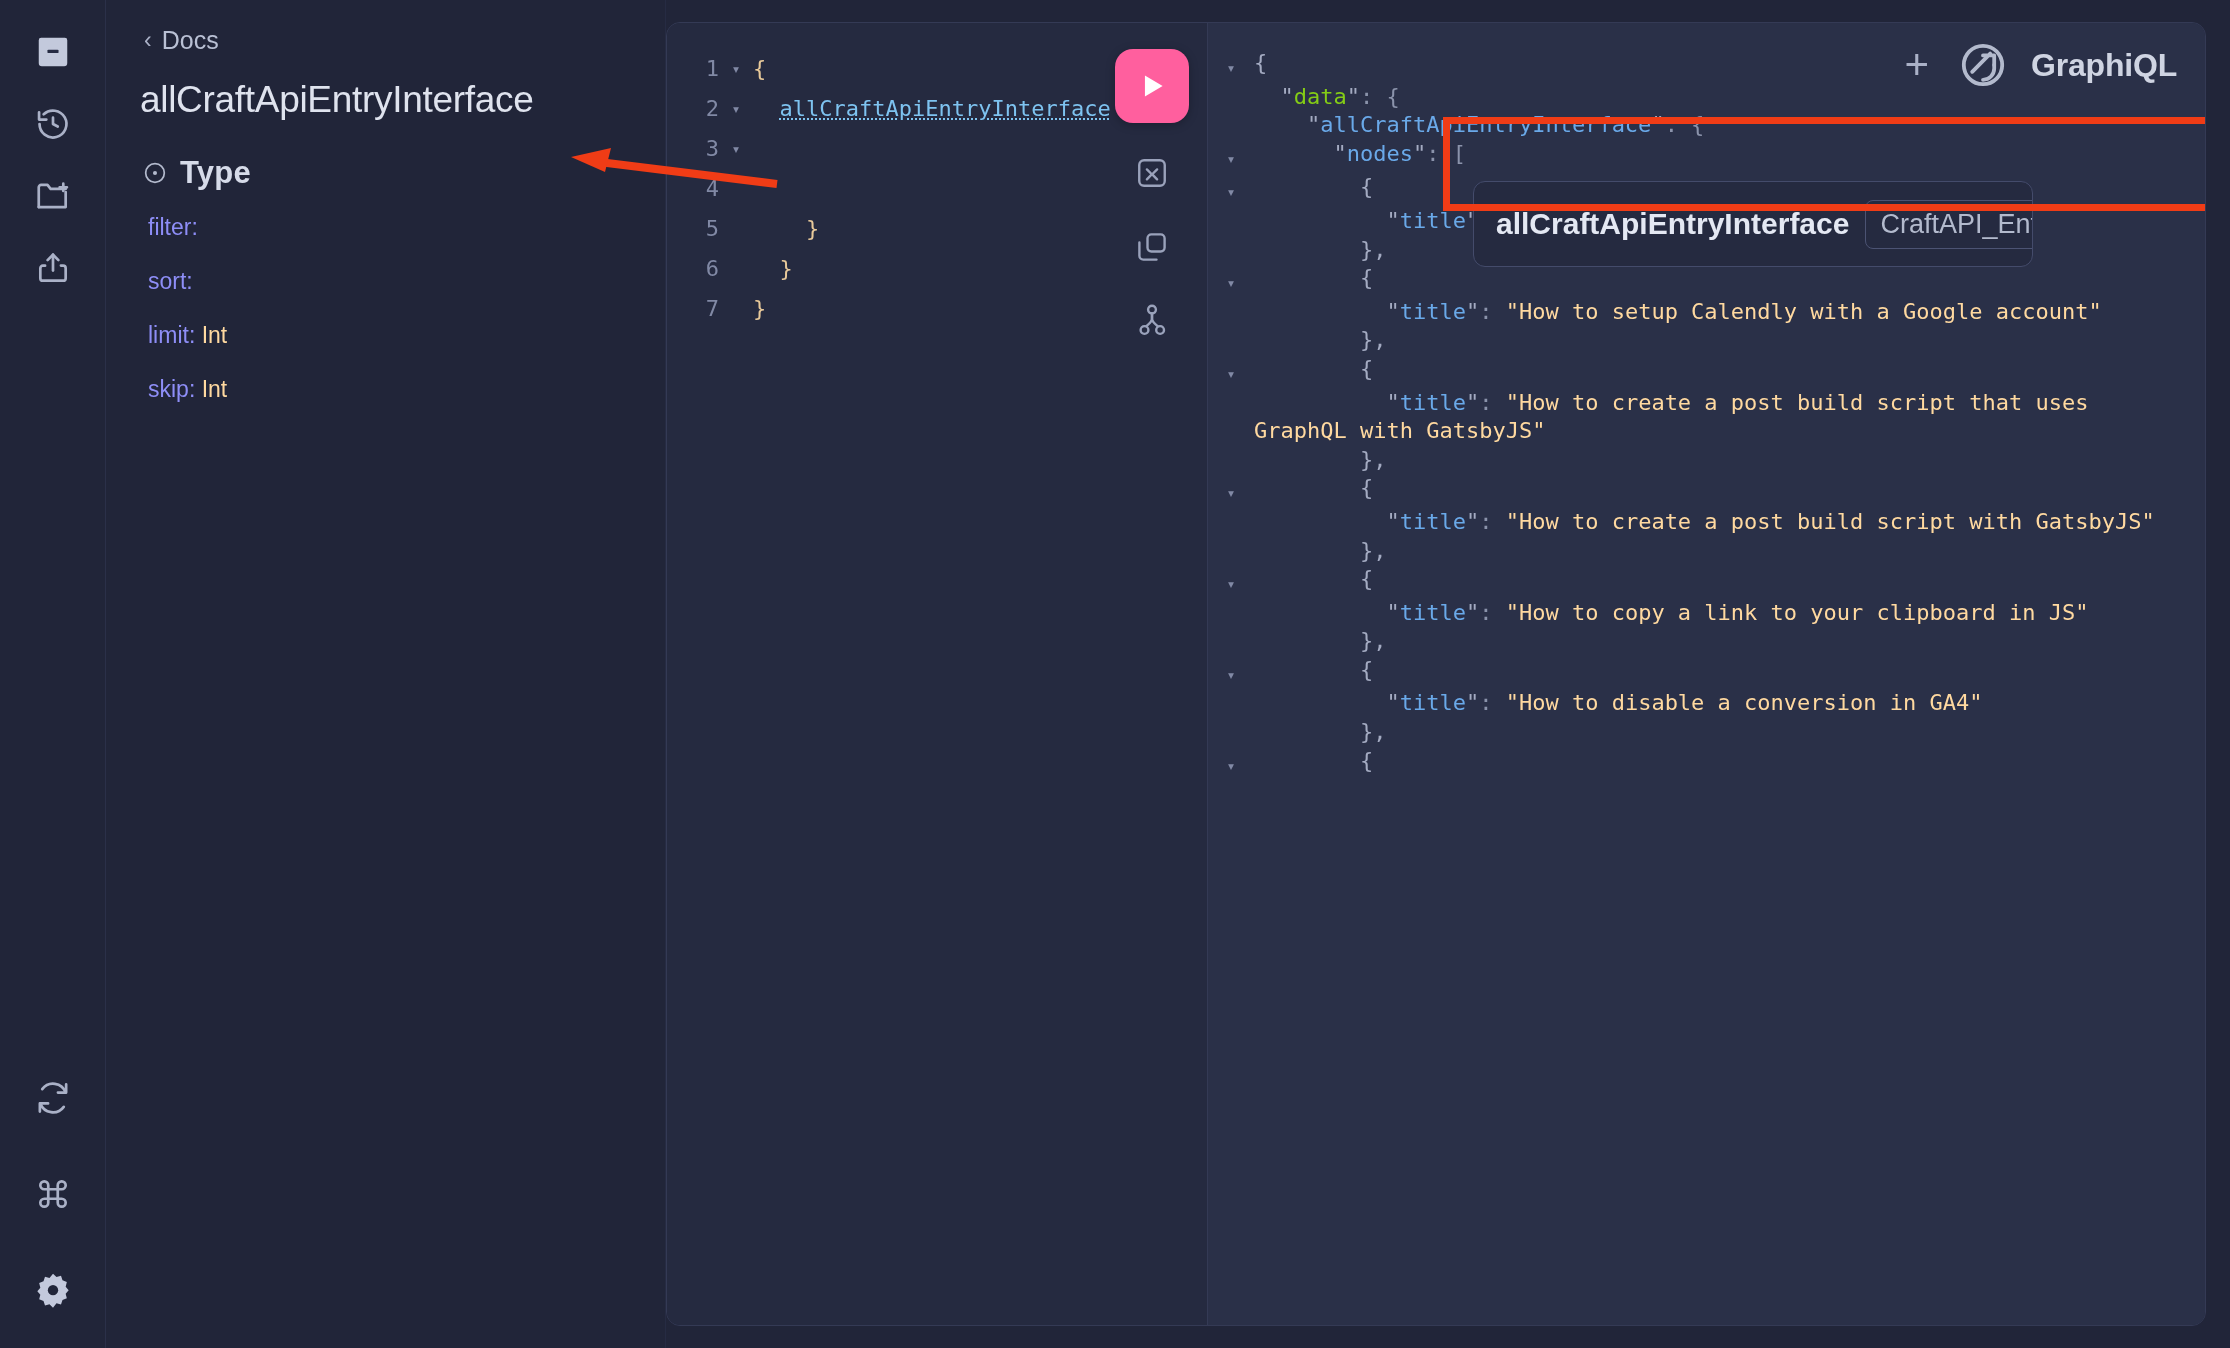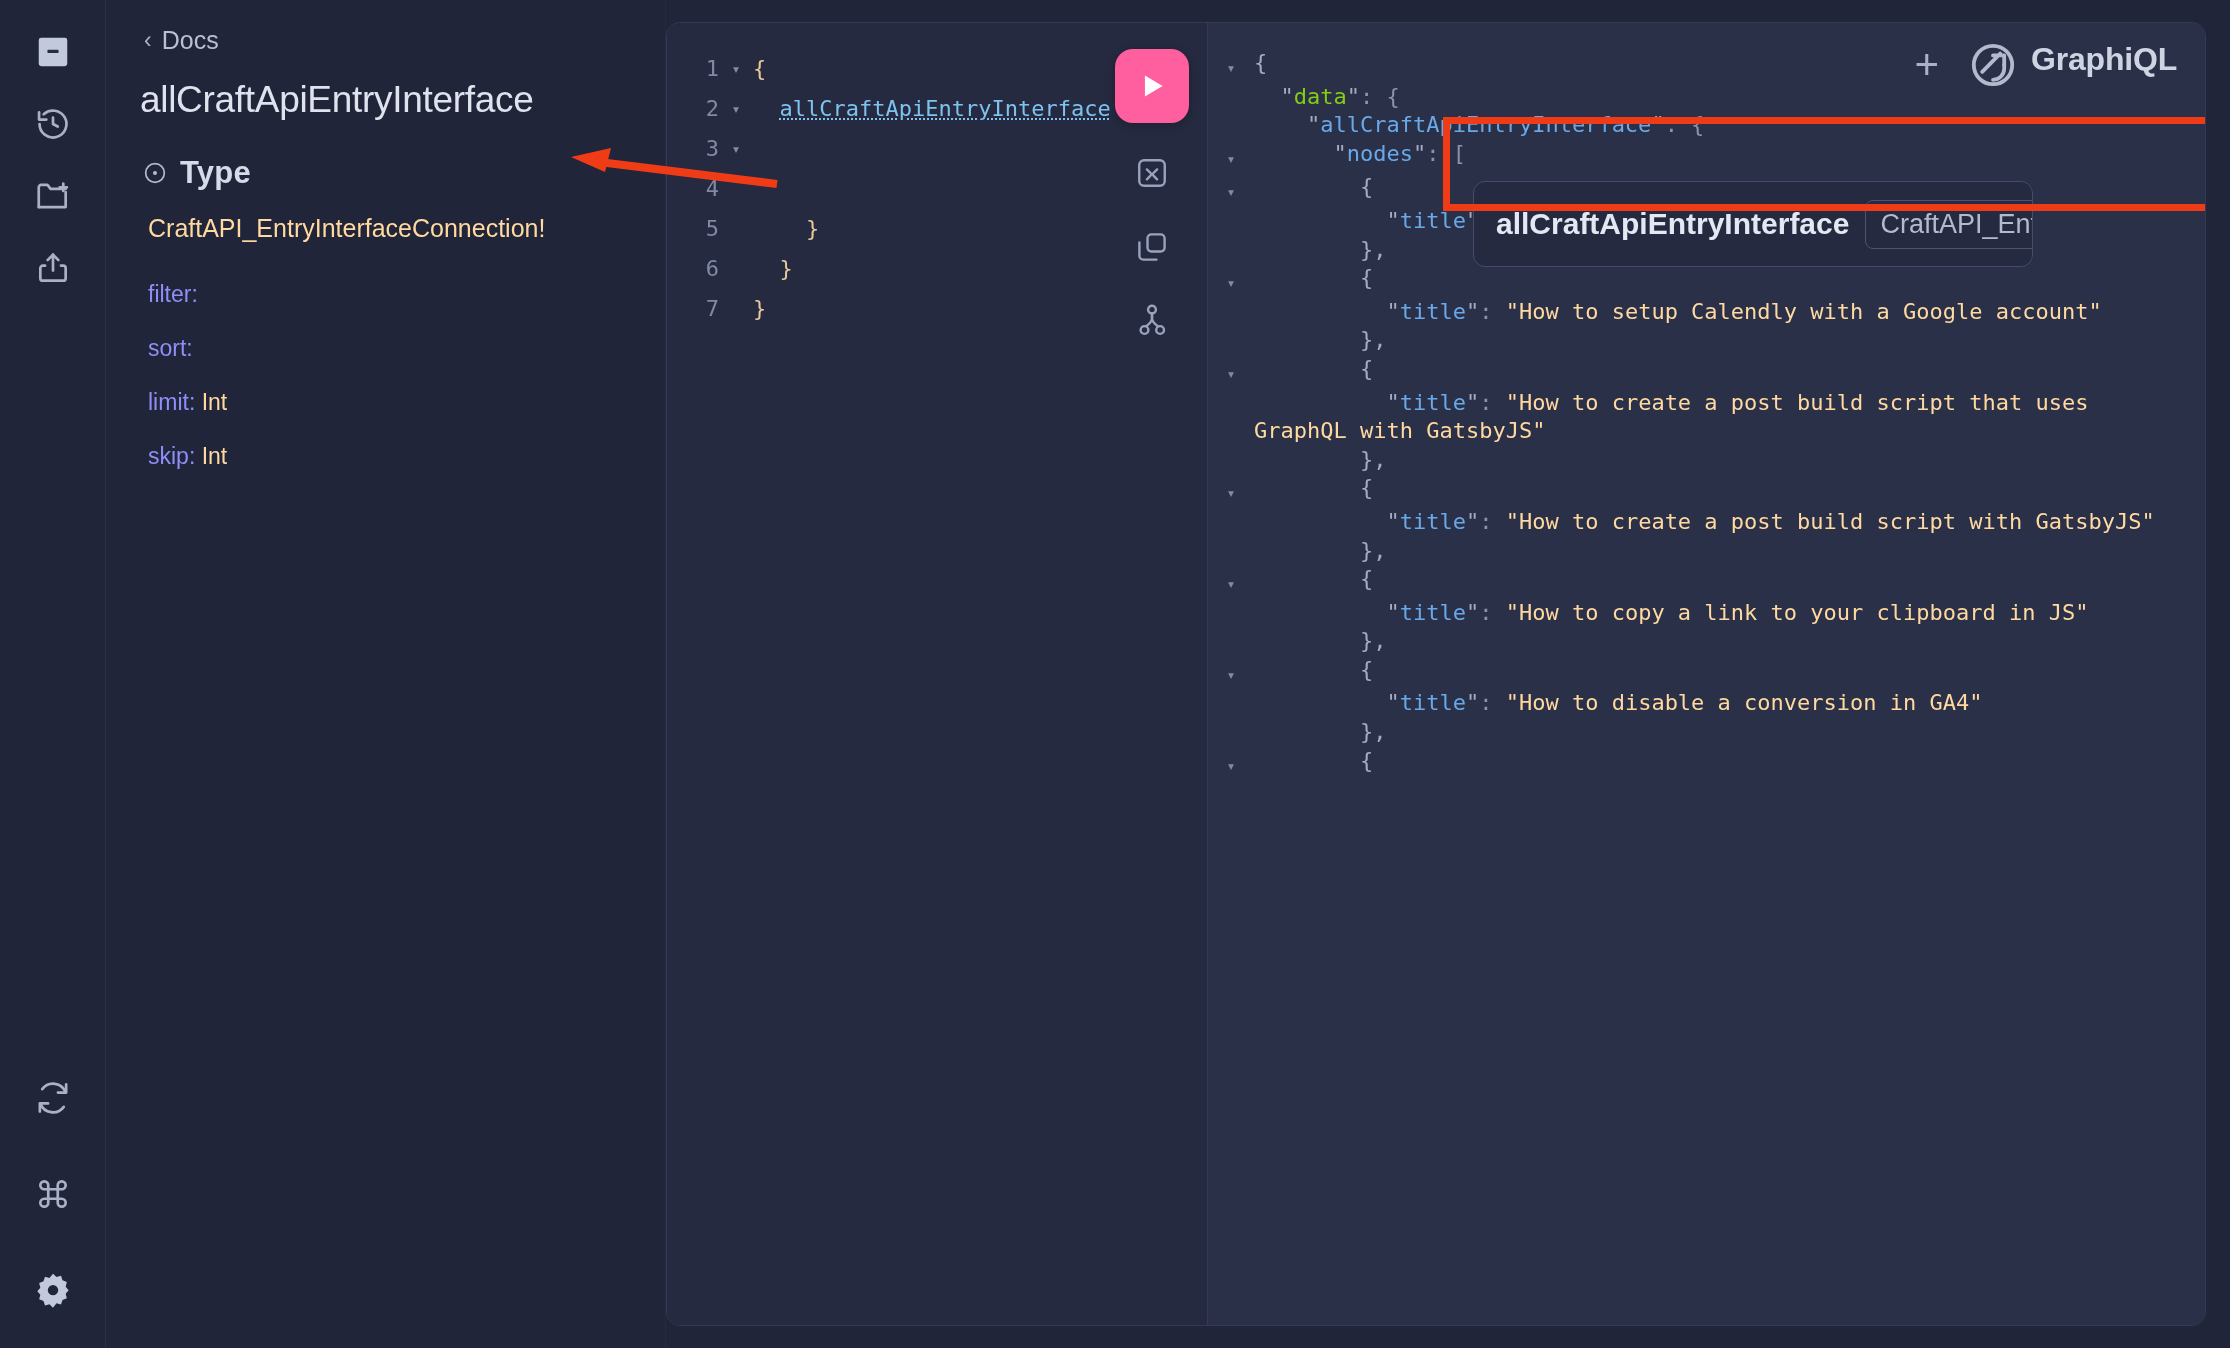--- a/index.html
+++ b/index.html
@@ -154,21 +154,21 @@
     overflow: hidden;
     padding-top: 26px;
   }
   .topbar {
     position: absolute; top: 0; right: 0;
     display: flex; align-items: center; gap: 30px;
     padding: 18px 28px 0 0;
     z-index: 5;
   }
   .plus { font-size: 42px; color: #aab1c7; cursor: pointer; line-height: 1; font-weight: 300;}
-  .brand { display: flex; align-items: flex-start; gap: 14px; }
+  .brand { display: flex; align-items: center; gap: 24px; }
   .brand-name { font-size: 32px; color: #cfd4e2; font-weight: 700; letter-spacing: -0.2px; }
 
   .res-code {
     font-family: "DejaVu Sans Mono", monospace;
     font-size: 22px; line-height: 28.6px;
     color: #b9c0d4; white-space: pre-wrap;
     padding-left: 0;
   }
   .rline { display: flex; align-items: flex-start; min-height: 28.6px; }
   .rfold { width: 46px; flex: 0 0 46px; text-align: center; color: #8189a5; font-size: 15px; padding-top: 5px; }
@@ -292,21 +292,20 @@
     <div class="docs-title">allCraftApiEntryInterface</div>
 
     <div class="sect-head">
       <svg width="26" height="26" viewBox="0 0 24 24" fill="none" stroke="#b3bacd" stroke-width="1.6">
         <circle cx="12" cy="12" r="8.6"></circle>
         <circle cx="12" cy="12" r="1.9" fill="#b3bacd" stroke="none"></circle>
       </svg>
       <span class="lbl">Type</span>
     </div>
 
-    <div class="type-val">CraftAPI_EntryInterfaceConnection!</div>
 
 
     <div class="args">
       <div class="arg">
         <span class="nm">filter:</span>
       </div>
       <div class="arg">
         <span class="nm">sort:</span>
       </div>
       <div class="arg inline">

